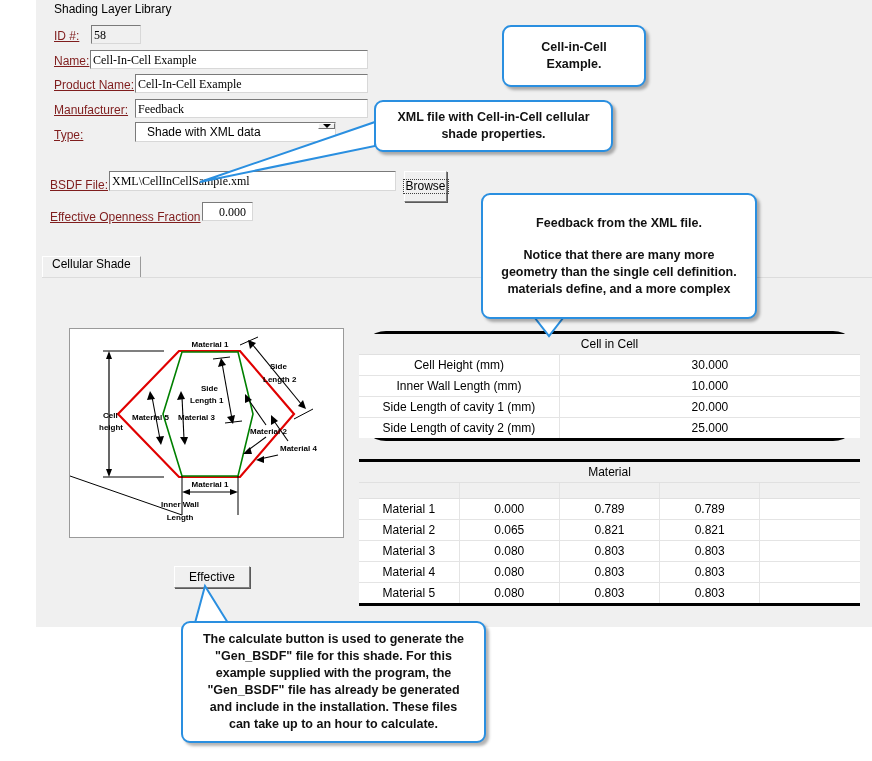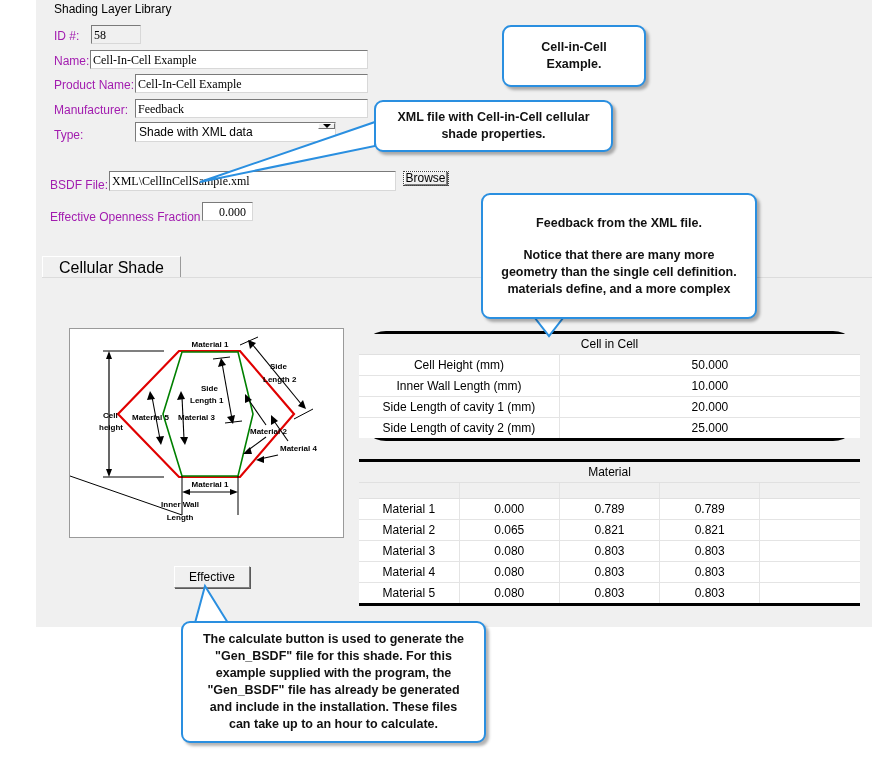--- a/index.html
+++ b/index.html
@@ -23,23 +23,24 @@
     left: 0; top: 0;
     width: 872px;
     height: 627px;
     background: #f0f0f0;
     margin-left: 36px;
   }
 
   .lbl {
     position: absolute;
     font-size: 12px;
-    color: #a21caf;
+    color: #7f1d1d;
     white-space: nowrap;
     line-height: 14px;
+    text-decoration: underline;
   }
 
   .win-title {
     position: absolute;
     left: 18px; top: 2px;
     font-size: 12px;
   }
 
   
   .textbox {
@@ -63,20 +64,21 @@
   
   .combo {
     position: absolute;
     background: #ffffff;
     border: 1px solid #7a7a7a;
     border-right-color: #d8d8d8;
     border-bottom-color: #d8d8d8;
     box-sizing: border-box;
     display: flex;
     align-items: flex-start;
+    padding-left: 8px;
   }
   .combo .combo-text {
     flex: 1;
     padding: 1px 3px;
     font-size: 12px;
     line-height: 16px;
     white-space: nowrap;
     overflow: hidden;
   }
   .combo .combo-btn {
@@ -123,29 +125,29 @@
   
   #tabstrip {
     position: absolute;
     left: 6px; top: 256px;
     width: 860px; height: 22px;
   }
   .tab {
     position: absolute;
     left: 0; top: 0;
     height: 21px;
-    padding: 0 16px;
+    padding: 0 9px;
     background: #f0f0f0;
     border: 1px solid #ffffff;
     border-right: 1px solid #9a9a9a;
     border-bottom: none;
     box-sizing: border-box;
     display: flex;
-    align-items: flex-end;
-    font-size: 16px;
+    align-items: flex-start;
+    font-size: 12px;
   }
   #tab-underline {
     position: absolute;
     left: 6px; top: 277px;
     width: 860px; height: 1px;
     background: #dcdcdc;
   }
 
   
   #diagram-frame {
@@ -250,21 +252,21 @@
   <div class="lbl" style="left:18px; top:128px;">Type:</div>
   <div class="combo" style="left:99px; top:122px; width:201px; height:20px;">
     <div class="combo-text">Shade with XML data</div>
     <div class="combo-btn">
       <div class="arrow-down"></div>
     </div>
   </div>
 
   <div class="lbl" style="left:14px; top:178px;">BSDF File:</div>
   <div class="textbox" style="left:73px; top:171px; width:287px; height:20px;">XML\CellInCellSample.xml</div>
-  <div class="btn" style="left:368px; top:171px; width:43px; height:14px;">
+  <div class="btn" style="left:368px; top:171px; width:43px; height:31px;">
     <span class="focus-ring">Browse</span>
   </div>
 
   <div class="lbl" style="left:14px; top:210px;">Effective Openness Fraction</div>
   <div class="textbox rightalign" style="left:166px; top:202px; width:51px; height:19px;">0.000</div>
 
   <div id="tabstrip">
     <div class="tab">
       <span>Cellular Shade</span>
     </div>
@@ -348,21 +350,21 @@
   <div class="grid" style="left:323px; top:331px; width:501px;border-radius:27px;">
     <div class="grid-title">Cell in Cell</div>
     <table>
       <colgroup>
           <col style="width:40%">
           <col style="width:60%">
         </colgroup>
       <tbody id="cic-body">
           <tr>
             <td class="c">Cell Height (mm)</td>
-            <td class="c">50.000</td>
+            <td class="c">30.000</td>
           </tr>
           <tr>
             <td class="c">Inner Wall Length (mm)</td>
             <td class="c">10.000</td>
           </tr>
           <tr>
             <td class="c">Side Length of cavity 1 (mm)</td>
             <td class="c">20.000</td>
           </tr>
           <tr>

